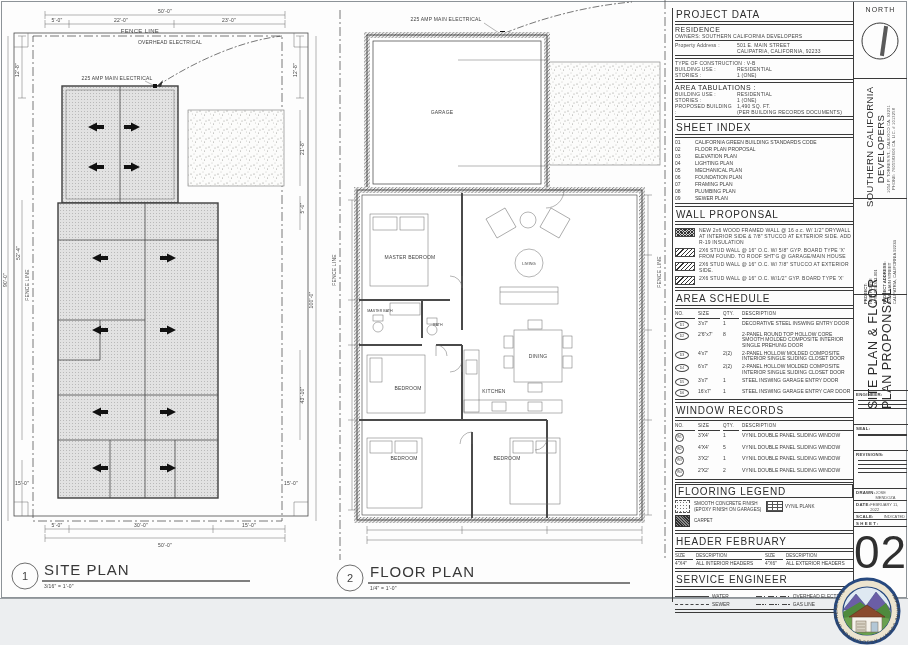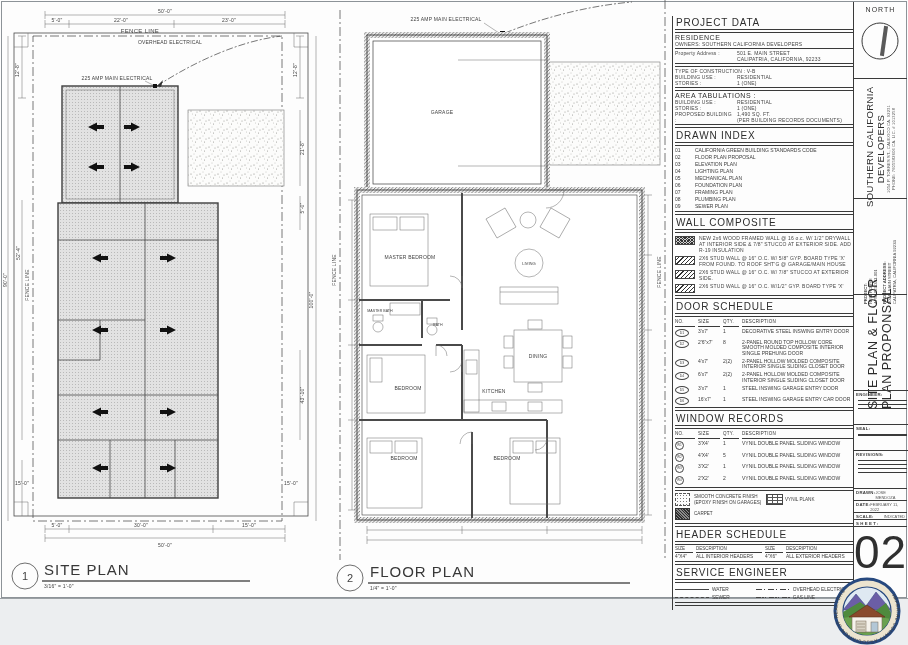--- a/index.html
+++ b/index.html
@@ -8,21 +8,21 @@
   .paper{position:absolute; left:0; top:0; width:908px; height:598px; background:#fdfdfd; border-bottom:1px solid #9aa0a4;}
   .sheet-border{position:absolute; left:1px; top:1px; width:904px; height:595px; border:1px solid #8d9398; pointer-events:none;}
   svg{position:absolute; overflow:visible;}
   svg .ln{stroke:#4a4a4a; fill:none; stroke-width:0.8;}
   svg .thin{stroke:#6a6a6a; fill:none; stroke-width:0.5;}
   svg text{fill:#3f3f3f; font-family:"Liberation Sans",sans-serif;}
   .t5{font-size:5px; letter-spacing:0.2px;}
   .t6{font-size:6px; letter-spacing:0.3px;}
   .t15{font-size:15px; letter-spacing:1px; fill:#383838;}
   
-  .tb{position:absolute; left:672px; top:16px; width:180px; height:594px; color:#3c3c3c;}
+  .tb{position:absolute; left:672px; top:8px; width:180px; height:594px; color:#3c3c3c;}
   .tb .h1{font-size:10px; letter-spacing:0.8px; color:#2d2d2d; padding:1px 0 0 1px;}
   .tb .h2{font-size:7px; letter-spacing:0.5px; color:#2d2d2d;}
   .tb .dr{height:2px; border-top:1px solid #3a3a3a; border-bottom:1.6px solid #3a3a3a; margin:1px 0;}
   .tb .sr{border-top:1px solid #3a3a3a; margin:1px 0;}
   .tb .body{font-size:5px; letter-spacing:0.2px; line-height:6px; color:#474747;}
   .kv{display:grid; grid-template-columns:58px 1fr; column-gap:4px;}
   .idx{display:grid; grid-template-columns:16px 1fr; column-gap:4px; font-size:5px; line-height:7px;}
   .wref{display:grid; grid-template-columns:20px 1fr; column-gap:4px; align-items:start; margin:2px 0;}
   .swatch{height:7px; border:0.5px solid #444; margin-top:1px;}
   .sw-cross{background:
@@ -336,21 +336,21 @@
         <div>STORIES :</div>
         <div>1 (ONE)</div>
         <div>PROPOSED BUILDING :</div>
         <div>
           <div>1,490 SQ. FT.</div>
           <div>(PER BUILDING RECORDS DOCUMENTS)</div>
         </div>
       </div>
       <div class="dr"></div>
 
-      <div class="h1">DRAWN INDEX</div>
+      <div class="h1">SHEET INDEX</div>
       <div class="dr"></div>
       <div class="idx">
         <div>01</div>
           <div>CALIFORNIA GREEN BUILDING STANDARDS CODE</div>
         <div>02</div>
           <div>FLOOR PLAN PROPOSAL</div>
         <div>03</div>
           <div>ELEVATION PLAN</div>
         <div>04</div>
           <div>LIGHTING PLAN</div>
@@ -360,41 +360,41 @@
           <div>FOUNDATION PLAN</div>
         <div>07</div>
           <div>FRAMING PLAN</div>
         <div>08</div>
           <div>PLUMBING PLAN</div>
         <div>09</div>
           <div>SEWER PLAN</div>
       </div>
       <div class="dr"></div>
 
-      <div class="h1">WALL COMPOSITE</div>
+      <div class="h1">WALL PROPONSAL</div>
       <div class="dr"></div>
       <div class="wref body">
           <div class="swatch sw-cross"></div>
           <div>NEW 2x6 WOOD FRAMED WALL @ 16 o.c. W/ 1/2" DRYWALL AT INTERIOR SIDE &amp; 7/8" STUCCO AT EXTERIOR SIDE. ADD R-19 INSULATION</div>
         </div>
       <div class="wref body">
           <div class="swatch sw-diag"></div>
           <div>2X6 STUD WALL @ 16" O.C. W/ 5/8" GYP. BOARD TYPE 'X' FROM FOUND. TO ROOF SHT'G @ GARAGE/MAIN HOUSE</div>
         </div>
       <div class="wref body">
           <div class="swatch sw-diag"></div>
           <div>2X6 STUD WALL @ 16" O.C. W/ 7/8" STUCCO AT EXTERIOR SIDE.</div>
         </div>
       <div class="wref body">
           <div class="swatch sw-diag"></div>
           <div>2X6 STUD WALL @ 16" O.C. W/1/2" GYP. BOARD TYPE 'X'</div>
         </div>
       <div class="dr"></div>
 
-      <div class="h1">DOOR SCHEDULE</div>
+      <div class="h1">AREA SCHEDULE</div>
       <div class="dr"></div>
       <div class="sched">
         <div class="hd">NO.</div>
         <div class="hd">SIZE</div>
         <div class="hd">QTY.</div>
         <div class="hd">DESCRIPTION</div>
         <div><span class="oval">D1</span></div>
           <div>3'x7'</div>
           <div>1</div>
           <div>DECORATIVE STEEL INSWING ENTRY DOOR</div>
@@ -440,37 +440,40 @@
           <div>3'X2'</div>
           <div>1</div>
           <div>VYNIL DOUBLE PANEL SLIDING WINDOW</div>
         <div><span class="wbadge">W4</span></div>
           <div>2'X2'</div>
           <div>2</div>
           <div>VYNIL DOUBLE PANEL SLIDING WINDOW</div>
       </div>
       <div class="dr"></div>
 
+      <div class="boxed">
+          <div class="h1">FLOORING LEGEND</div>
+        </div>
       <div class="fleg">
         <div class="fitem">
             <div class="sw-conc"></div>
             <div>SMOOTH CONCRETE FINISH (EPOXY FINISH ON GARAGES)</div>
           </div>
         <div class="fitem">
             <div class="sw-plank"></div>
             <div>VYNIL PLANK</div>
           </div>
         <div class="fitem">
             <div class="sw-carpet"></div>
             <div>CARPET</div>
           </div>
       </div>
       <div class="dr"></div>
 
-      <div class="h1">HEADER SCHEDULE</div>
+      <div class="h1">HEADER FEBRUARY</div>
       <div class="dr"></div>
       <div class="hsched">
         <div class="hd">SIZE</div>
         <div class="hd">DESCRIPTION</div>
         <div class="hd">SIZE</div>
         <div class="hd">DESCRIPTION</div>
         <div>4"X4"</div>
         <div>ALL INTERIOR HEADERS</div>
         <div>4"X6"</div>
         <div>ALL EXTERIOR HEADERS</div>

